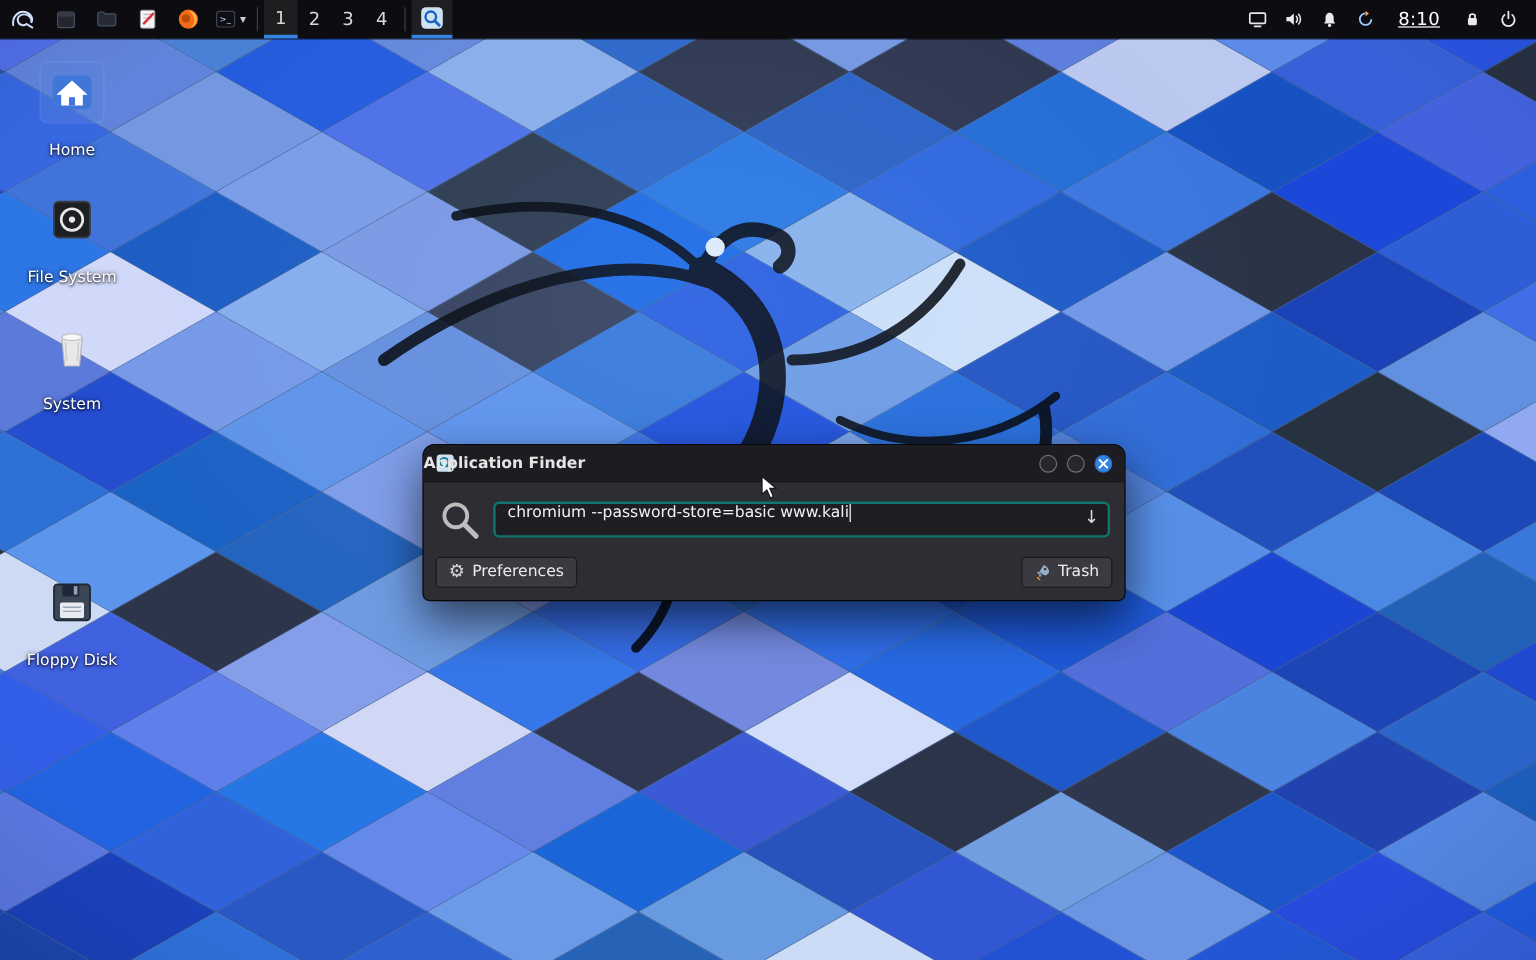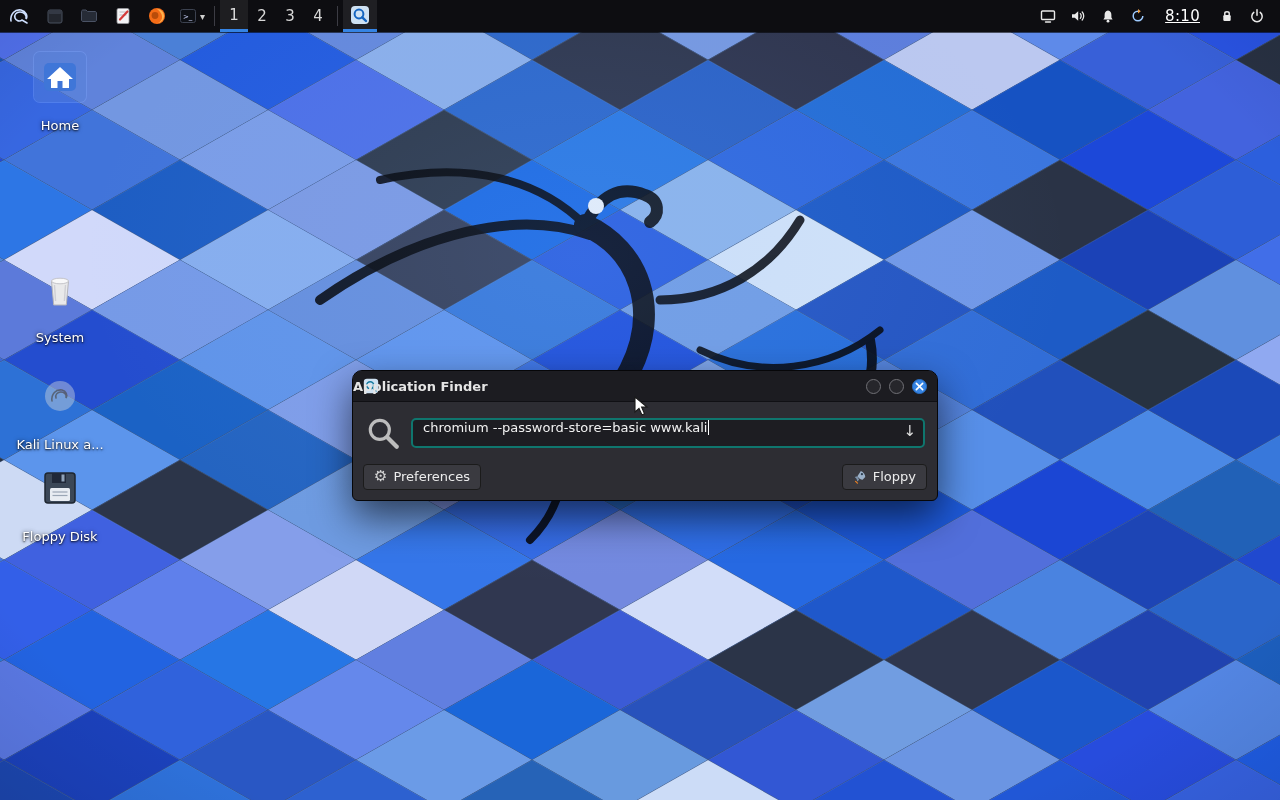--- a/index.html
+++ b/index.html
@@ -746,44 +746,45 @@
     <div class="dicon sel">
       <svg viewBox="0 0 44 44" width="44" height="44">
         <rect x="6" y="8" width="32" height="28" rx="5" fill="#3f76d8"></rect>
         <path d="M22 12 L35 24 H31 V33 H13 V24 H9 Z" fill="#ffffff"></path>
         <rect x="19.5" y="26" width="5" height="7" fill="#3f76d8"></rect>
       </svg>
     </div>
     <div class="dlabel">Home</div>
   </div>
 
+  <div class="ditem" style="top:158px;">
+    <div class="dicon">
+      <svg viewBox="0 0 44 44" width="44" height="44">
+        <rect x="7" y="7" width="30" height="30" rx="4" fill="#1d1f24" stroke="#3a3f48" stroke-width="1.5"></rect>
+        <circle cx="22" cy="22" r="9" fill="none" stroke="#e8e8e8" stroke-width="2.2"></circle>
+        <circle cx="22" cy="22" r="2.6" fill="#e8e8e8"></circle>
+      </svg>
+    </div>
+    <div class="dlabel">File System</div>
+  </div>
 
   <div class="ditem" style="top:264px;">
     <div class="dicon">
       <svg viewBox="0 0 44 44" width="44" height="44">
         <path d="M13.5 14 H30.5 L28.3 38 H15.7 Z" fill="#e9e9ea" stroke="#b5b5ba" stroke-width="1"></path>
         <ellipse cx="22" cy="14" rx="8.5" ry="2.8" fill="#f8f8f9" stroke="#c5c5ca" stroke-width="1"></ellipse>
         <path d="M16.5 18 L17.6 34" stroke="#cfcfd4" stroke-width="1.4"></path>
         <path d="M27.5 18 L26.4 34" stroke="#cfcfd4" stroke-width="1.4"></path>
       </svg>
     </div>
     <div class="dlabel">System</div>
   </div>
 
-  <div class="ditem" style="top:371px;">
-    <div class="dicon">
-      <svg viewBox="0 0 44 44" width="44" height="44">
-        <circle cx="22" cy="22" r="15" fill="rgba(205,210,220,0.45)"></circle>
-        <path d="M14 27 C13 20 18 15 24 16 C28 17 30 21 28 24 C29 20 26 18 23 18 C19 18 17 21 18 24" fill="none" stroke="rgba(80,86,98,0.8)" stroke-width="1.6" stroke-linecap="round"></path>
-      </svg>
-    </div>
-    <div class="dlabel">Kali Linux a...</div>
-  </div>
-
-  <div class="ditem" style="top:463px;">
+
+  <div class="ditem" style="top:477px;">
     <div class="dicon">
       <svg viewBox="0 0 44 44" width="44" height="44">
         <rect x="7" y="7" width="30" height="30" rx="3" fill="#3b4757" stroke="#1e2630" stroke-width="1.5"></rect>
         <rect x="14" y="7" width="14" height="10" fill="#202838"></rect>
         <rect x="23.5" y="8.5" width="3" height="7" fill="#8fa2b8"></rect>
         <rect x="12" y="22" width="20" height="13" rx="1.5" fill="#e8ecf2"></rect>
         <line x1="14.5" y1="26" x2="29.5" y2="26" stroke="#9aa6b5" stroke-width="1.2"></line>
         <line x1="14.5" y1="29.5" x2="29.5" y2="29.5" stroke="#9aa6b5" stroke-width="1.2"></line>
       </svg>
     </div>
@@ -827,21 +828,21 @@
         <span class="gearglyph">⚙</span>
         <span>Preferences</span>
       </button>
       <button class="dbtn">
         <svg viewBox="0 0 16 16" width="14" height="14">
           <path d="M9 1 C12 2 14 5 14 8 L11 11 C9 11 6 9 5 7 Z" fill="#9ab0c8"></path>
           <circle cx="10.2" cy="4.8" r="1.3" fill="#2c3e50"></circle>
           <path d="M5 7 L2 8 L4 10 L5 13 L7 11 Z" fill="#7d93ab"></path>
           <path d="M3 13 L5 15" stroke="#e67e22" stroke-width="1.5" stroke-linecap="round"></path>
         </svg>
-        <span>Floppy</span>
+        <span>Trash</span>
       </button>
     </div>
   </div>
 
   <svg id="cursor" width="20" height="22" viewBox="0 0 20 22">
     <polygon points="1,1 1,16 5,12.5 8,19 10.5,17.8 7.6,11 13,11" fill="#ffffff" stroke="#1a1a1a" stroke-width="1.1"></polygon>
   </svg>
 
 </div>
 

